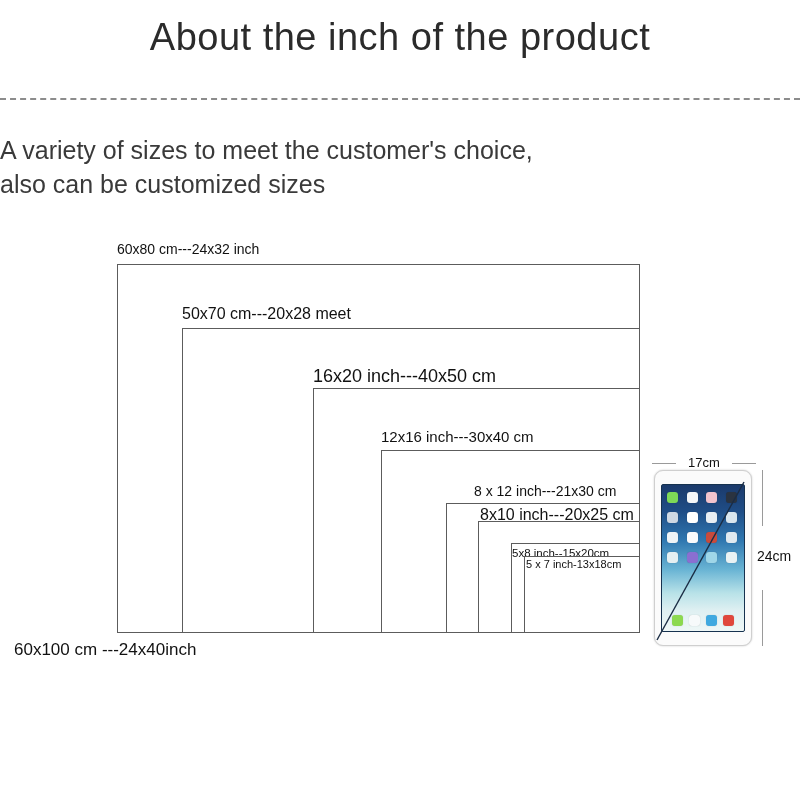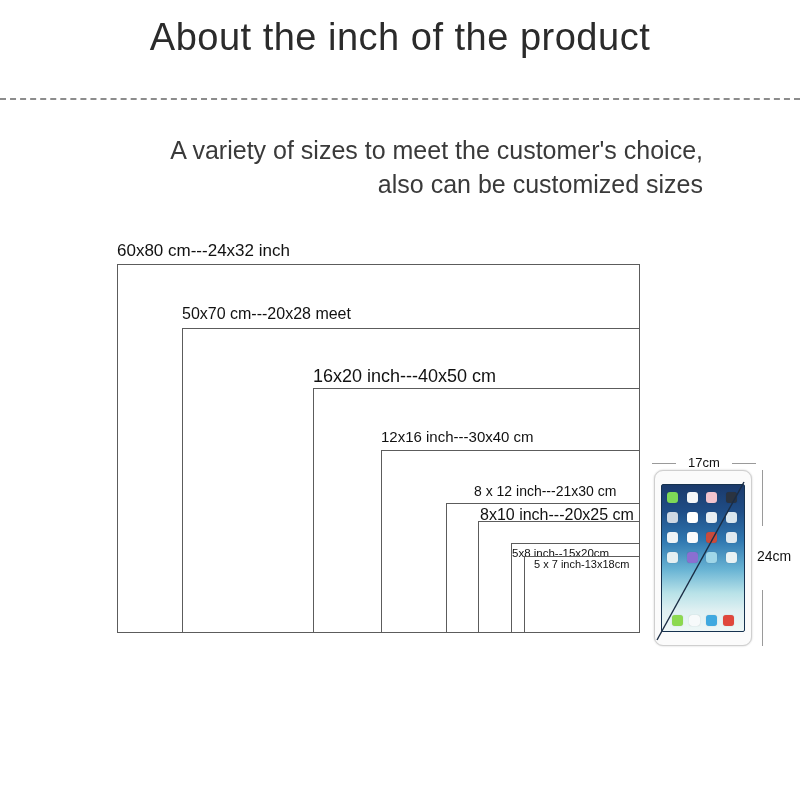--- a/index.html
+++ b/index.html
@@ -41,21 +41,21 @@
     top: 98px;
     width: 800px;
     height: 0;
     border-top: 2px dashed #8c8c8c;
   }
   .subtitle {
     position: absolute;
     left: 0;
     top: 133px;
     width: 703px;
-    text-align: right;
+    text-align: left;
     font-size: 25px;
     font-weight: 300;
     line-height: 34px;
     color: #3a3a3a;
     font-stretch: condensed;
   }
   .subtitle .line2 { display: block; }
 
   
   .size-box {
@@ -219,43 +219,44 @@
 <div id="page">
 
   <div class="title">About the inch of the product</div>
   <div class="divider"></div>
   <div class="subtitle">
     <span class="line1">A variety of sizes to meet the customer's choice,</span>
     <span class="line2">also can be customized sizes</span>
   </div>
 
   <div class="size-box" style="left:117px; top:264px; width:523px; height:369px;"></div>
-  <div class="size-label" style="left:117px; top:242px; font-size:17px;">60x80 cm---24x32 inch</div>
+  <div class="size-label" style="left:117px; top:242px; font-size:14px;">60x80 cm---24x32 inch</div>
 
   <div class="size-box" style="left:182px; top:328px; width:458px; height:305px;"></div>
   <div class="size-label" style="left:182px; top:306px; font-size:16px;">50x70 cm---20x28 meet</div>
 
   <div class="size-box" style="left:313px; top:388px; width:327px; height:245px;"></div>
   <div class="size-label" style="left:313px; top:367px; font-size:18px;">16x20 inch---40x50 cm</div>
 
   <div class="size-box" style="left:381px; top:450px; width:259px; height:183px;"></div>
   <div class="size-label" style="left:381px; top:429px; font-size:15px;">12x16 inch---30x40 cm</div>
 
   <div class="size-box" style="left:446px; top:503px; width:194px; height:130px;"></div>
   <div class="size-label" style="left:446px; top:484px; font-size:14px;margin-left:28px;">8 x 12 inch---21x30 cm</div>
 
   <div class="size-box" style="left:478px; top:521px; width:162px; height:112px;"></div>
   <div class="size-label" style="left:480px; top:507px; font-size:16px;">8x10 inch---20x25 cm</div>
 
   <div class="size-box" style="left:511px; top:543px; width:129px; height:90px;"></div>
   <div class="size-label" style="left:512px; top:548px; font-size:11.5px;">5x8 inch--15x20cm</div>
 
   <div class="size-box" style="left:524px; top:556px; width:116px; height:77px;"></div>
-  <div class="size-label" style="left:526px; top:559px; font-size:11px;padding-left:8px;">5 x 7 inch-13x18cm</div>
-
+  <div class="size-label" style="left:526px; top:559px; font-size:11px;">5 x 7 inch-13x18cm</div>
+
+  <div class="caption-bottom">60x100 cm ---24x40inch</div>
 
   <div class="dim-top">
     <span class="seg l"></span>
     <span class="seg r"></span>
     <span class="txt">17cm</span>
   </div>
 
   <div class="dim-diag">9.7”</div>
 
   <div class="tablet-wrap">

